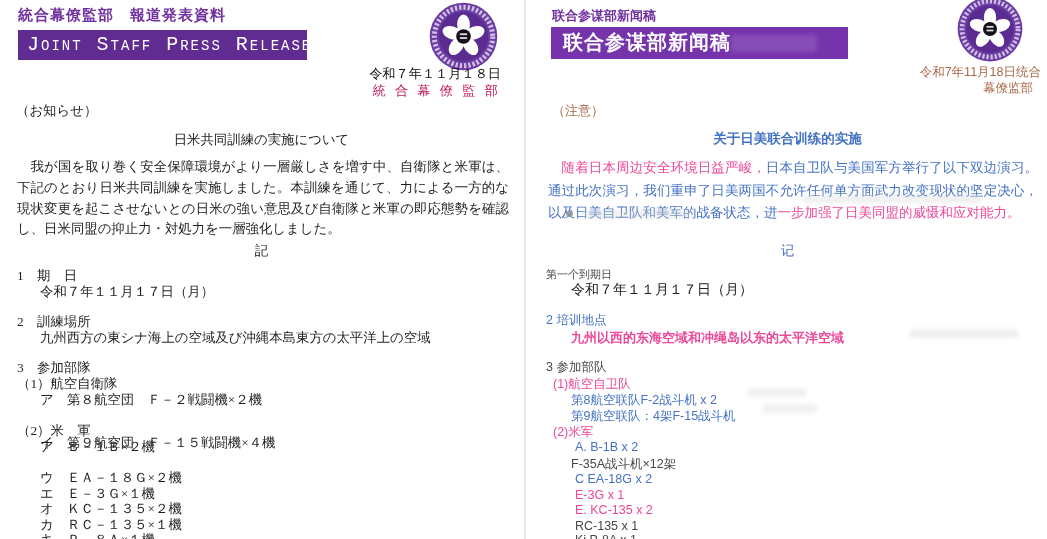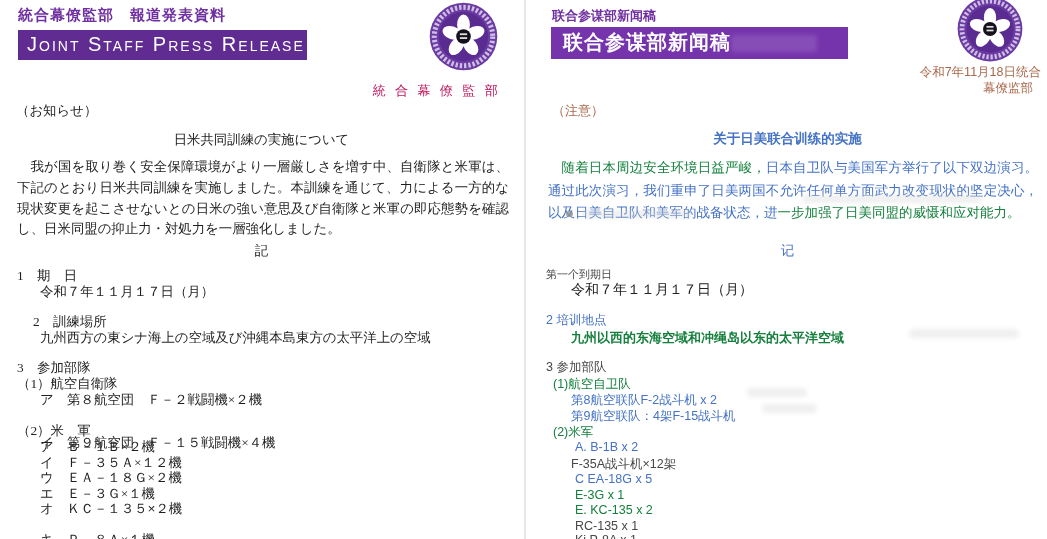--- a/index.html
+++ b/index.html
@@ -6,32 +6,32 @@
   .canvas{position:relative;width:1047px;height:427px;background:#fff;}
   .page{position:absolute;top:0;height:539px;overflow:hidden;background:#fff;}
   .page-left{left:0;width:523px;font-family:"Liberation Serif","DejaVu Serif",serif;color:#1f1f1f;}
   .page-right{left:524px;width:523px;font-family:"Liberation Sans","DejaVu Sans",sans-serif;color:#404040;border-left:2px solid #e7e7e7;}
   .abs{position:absolute;white-space:nowrap;}
   .wrap{white-space:normal;}
   .ctr{text-align:center;left:0;right:0;}
   
   .l-header{font-size:15px;font-weight:bold;color:#7030a0;letter-spacing:1px;}
   .l-banner{left:18px;top:30px;width:289px;height:30px;background:#602c92;}
-  .l-banner-text{display:block;color:#ffffff;font-variant:small-caps;font-size:20px;line-height:29px;padding-left:9px;letter-spacing:2px;font-family:Liberation Sans, sans-serif;}
+  .l-banner-text{display:block;color:#ffffff;font-variant:small-caps;font-size:20px;line-height:29px;padding-left:9px;letter-spacing:2px;font-family:Liberation Mono, monospace;}
   .l-date{right:22px;font-size:13.2px;color:#111;}
   .l-org{right:22px;font-size:13.2px;letter-spacing:3px;color:#be185d;}
   .l-text{font-size:13.4px;}
   .l-body{left:17px;width:492px;line-height:20.8px;text-align:justify;}
   
   .r-small-title{font-size:13px;font-weight:bold;color:#7030a0;}
   .r-banner{left:25px;top:27px;width:297px;height:32px;background:#7634ac;}
   .r-banner-text{display:block;color:#fff;font-weight:bold;font-size:20px;line-height:31px;padding-left:12px;letter-spacing:1px;}
   .r-banner-smudge{position:absolute;left:180px;top:8px;width:86px;height:17px;background:#9a6cc6;opacity:.45;filter:blur(2px);border-radius:3px;}
   .c-blue{color:#4472c4;}
-  .c-orange{color:#15803d;}
+  .c-orange{color:#ec4899;}
   .c-brown{color:#a8684b;}
   .c-dark{color:#474747;}
   .c-black{color:#222;}
   .r-text{font-size:12.5px;}
   .r-body{left:22px;width:490px;line-height:22.5px;font-size:13.5px;text-align:justify;white-space:normal;}
   .smudge{position:absolute;background:#d9d9d9;opacity:.4;filter:blur(2px);border-radius:4px;}
   .dot{position:absolute;width:7px;height:6px;background:#8f8f8f;border-radius:50%;opacity:.8;}
   .seal{position:absolute;}
 </style>
 </head>
@@ -54,45 +54,46 @@
       <ellipse cx="0" cy="-13" rx="7" ry="11" fill="#fff"></ellipse>
       <ellipse cx="0" cy="-13" rx="7" ry="11" fill="#fff" transform="rotate(72)"></ellipse>
       <ellipse cx="0" cy="-13" rx="7" ry="11" fill="#fff" transform="rotate(144)"></ellipse>
       <ellipse cx="0" cy="-13" rx="7" ry="11" fill="#fff" transform="rotate(216)"></ellipse>
       <ellipse cx="0" cy="-13" rx="7" ry="11" fill="#fff" transform="rotate(288)"></ellipse>
       <circle r="8" fill="#15101c"></circle>
       <rect x="-4" y="-3.5" width="8" height="2" fill="#fff" opacity=".85"></rect>
       <rect x="-4" y="0.7" width="8" height="2" fill="#fff" opacity=".85"></rect>
     </svg>
 
+    <div class="abs l-date" style="top:65px;">令和７年１１月１８日</div>
     <div class="abs l-org" style="top:82px;">統 合 幕 僚 監 部</div>
 
     <div class="abs l-text" style="left:16px;top:102px;">（お知らせ）</div>
     <div class="abs ctr l-text" style="top:131px;">日米共同訓練の実施について</div>
 
     <div class="abs wrap l-text l-body" style="top:157px;">　我が国を取り巻く安全保障環境がより一層厳しさを増す中、自衛隊と米軍は、下記のとおり日米共同訓練を実施しました。本訓練を通じて、力による一方的な現状変更を起こさせないとの日米の強い意思及び自衛隊と米軍の即応態勢を確認し、日米同盟の抑止力・対処力を一層強化しました。</div>
 
     <div class="abs ctr l-text" style="top:242px;">記</div>
 
     <div class="abs l-text" style="left:17px;top:267px;">1　期　日</div>
     <div class="abs l-text" style="left:40px;top:283px;">令和７年１１月１７日（月）</div>
 
-    <div class="abs l-text" style="left:17px;top:313px;margin-left:16px;">2　訓練場所</div>
+    <div class="abs l-text" style="left:17px;top:313px;">2　訓練場所</div>
     <div class="abs l-text" style="left:40px;top:329px;">九州西方の東シナ海上の空域及び沖縄本島東方の太平洋上の空域</div>
 
     <div class="abs l-text" style="left:17px;top:359px;">3　参加部隊</div>
     <div class="abs l-text" style="left:17px;top:375px;">（1）航空自衛隊</div>
     <div class="abs l-text" style="left:40px;top:391px;">ア　第８航空団　Ｆ－２戦闘機×２機</div>
     <div class="abs l-text" style="left:40px;top:407px;margin-top:27px;">イ　第９航空団　Ｆ－１５戦闘機×４機</div>
     <div class="abs l-text" style="left:17px;top:422px;">（2）米　軍</div>
     <div class="abs l-text" style="left:40px;top:438px;">ア　Ｂ－１Ｂ×２機</div>
-    <div class="abs l-text" style="left:40px;top:454px;">イ　Ｆ－３５Ａ×１２機</div>
     <div class="abs l-text" style="left:40px;top:469px;">ウ　ＥＡ－１８Ｇ×２機</div>
     <div class="abs l-text" style="left:40px;top:485px;">エ　Ｅ－３Ｇ×１機</div>
-    <div class="abs l-text" style="left:40px;top:500px;font-family:Liberation Mono, monospace;">オ　ＫＣ－１３５×２機</div>
+    <div class="abs l-text" style="left:40px;top:500px;">オ　ＫＣ－１３５×２機</div>
+    <div class="abs l-text" style="left:40px;top:516px;">カ　ＲＣ－１３５×１機</div>
     <div class="abs l-text" style="left:40px;top:531px;">キ　Ｐ－８Ａ×１機</div>
   </div>
 
   <div class="page page-right">
     <div class="abs r-small-title" style="left:26px;top:7px;">联合参谋部新闻稿</div>
 
     <div class="abs r-banner">
       <span class="r-banner-text">联合参谋部新闻稿</span>
       <span class="r-banner-smudge"></span>
     </div>
@@ -135,20 +136,20 @@
     <div class="abs c-blue r-text" style="left:20px;top:312px;">2 培训地点</div>
     <div class="abs c-orange" style="left:45px;top:329px;font-size:13px;font-weight:bold;">九州以西的东海空域和冲绳岛以东的太平洋空域</div>
 
     <div class="abs c-dark r-text" style="left:20px;top:359px;">3 参加部队</div>
     <div class="abs c-orange r-text" style="left:27px;top:376px;">(1)航空自卫队</div>
     <div class="abs c-blue r-text" style="left:45px;top:392px;">第8航空联队F-2战斗机 x 2</div>
     <div class="abs c-blue r-text" style="left:45px;top:408px;">第9航空联队：4架F-15战斗机</div>
     <div class="abs c-orange r-text" style="left:27px;top:424px;">(2)米军</div>
     <div class="abs c-blue r-text" style="left:49px;top:440px;">A. B-1B x 2</div>
     <div class="abs c-dark r-text" style="left:45px;top:456px;">F-35A战斗机×12架</div>
-    <div class="abs c-blue r-text" style="left:49px;top:472px;">C EA-18G x 5</div>
+    <div class="abs c-blue r-text" style="left:49px;top:472px;">C EA-18G x 2</div>
     <div class="abs c-orange r-text" style="left:49px;top:488px;">E-3G x 1</div>
     <div class="abs c-orange r-text" style="left:49px;top:503px;">E. KC-135 x 2</div>
     <div class="abs c-dark r-text" style="left:49px;top:519px;">RC-135 x 1</div>
     <div class="abs c-dark r-text" style="left:49px;top:533px;">Ki P-8A x 1</div>
   </div>
 
 </div>
 
 </body></html>

